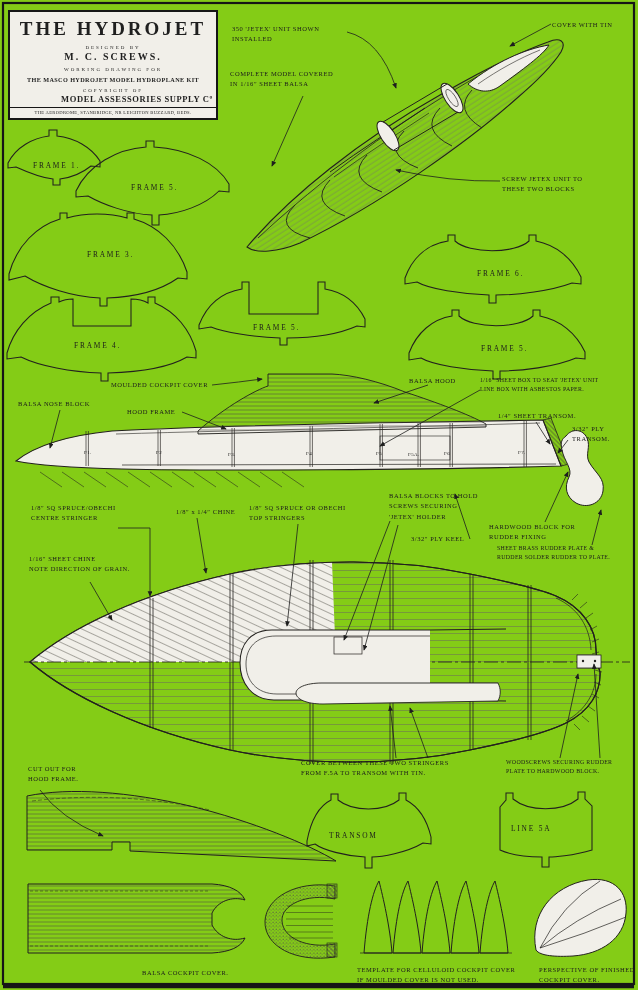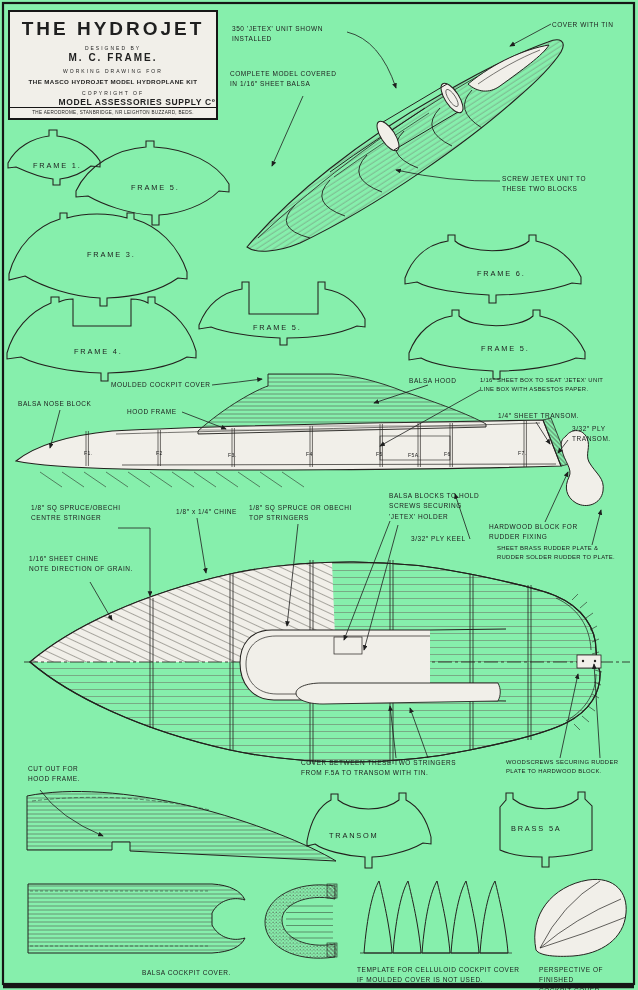--- a/index.html
+++ b/index.html
@@ -1,17 +1,17 @@
 <!DOCTYPE html>
 <html><head>
 <meta charset="utf-8">
 <style>
   html,body{margin:0;padding:0;background:#f1efe9;}
-  .page{position:relative;width:638px;height:990px;background:#86efac;overflow:hidden;
-        font-family:Liberation Sans, sans-serif;color:#1f1f1f;}
+  .page{position:relative;width:638px;height:990px;background:#84cc16;overflow:hidden;
+        font-family:Liberation Serif, serif;color:#1f1f1f;}
   svg{position:absolute;left:0;top:0;}
   .lbl{position:absolute;font-size:6.5px;letter-spacing:.55px;line-height:1.6;
        white-space:pre-line;color:#1c1c1c;}
   .sm{font-size:5.9px;letter-spacing:.3px;}
   .framelbl{position:absolute;font-size:7.4px;letter-spacing:1.8px;color:#1c1c1c;white-space:pre;}
   .st{position:absolute;font-size:5px;letter-spacing:.4px;color:#1c1c1c;}
   .titleblock{position:absolute;left:8px;top:10px;width:210px;height:110px;
       border:2px solid #161616;background:#f1efe9;text-align:center;box-sizing:border-box;}
   .tb-title{font-size:19px;font-weight:bold;letter-spacing:3px;margin-top:6px;}
   .tb-xs{font-size:5px;letter-spacing:2px;margin-top:5px;}
@@ -236,21 +236,21 @@
     <path d="M428,758 L410,708" marker-end="url(#ah)"></path>
     <path d="M560,758 L578,674" marker-end="url(#ah)"></path>
     <path d="M600,758 L594,664" marker-end="url(#ah)"></path>
     <path d="M40,790 Q60,818 103,836" marker-end="url(#ah)"></path>
   </g>
 </svg>
 
 <div class="titleblock">
   <div class="tb-title">THE HYDROJET</div>
   <div class="tb-xs">DESIGNED BY</div>
-  <div class="tb-name">M. C. FRAME.</div>
+  <div class="tb-name">M. C. SCREWS.</div>
   <div class="tb-xs">WORKING DRAWING FOR</div>
   <div class="tb-kit">THE MASCO HYDROJET MODEL HYDROPLANE KIT</div>
   <div class="tb-xs">COPYRIGHT OF</div>
   <div class="tb-co">MODEL ASSESSORIES SUPPLY Cº</div>
   <div class="tb-addr">THE AERODROME, STANBRIDGE, NR LEIGHTON BUZZARD,   BEDS.</div>
 </div>
 
 <div class="lbl" style="left:232px;top:24px;">350 'JETEX' UNIT SHOWN
 INSTALLED</div>
 <div class="lbl" style="left:230px;top:69px;">COMPLETE MODEL COVERED
@@ -290,26 +290,26 @@
 HOOD FRAME.</div>
 <div class="lbl" style="left:142px;top:968px;">BALSA COCKPIT COVER.</div>
 <div class="lbl" style="left:357px;top:965px;">TEMPLATE FOR CELLULOID COCKPIT COVER
 IF MOULDED COVER IS NOT USED.</div>
 <div class="lbl" style="left:539px;top:965px;">PERSPECTIVE OF FINISHED
 COCKPIT COVER.</div>
 
 <div class="framelbl" style="left:33px;top:161px;text-align:center;">FRAME 1.</div>
 <div class="framelbl" style="left:131px;top:183px;">FRAME 5.</div>
 <div class="framelbl" style="left:87px;top:250px;text-align:center;">FRAME 3.</div>
-<div class="framelbl" style="left:74px;top:341px;margin-top:6px;">FRAME 4.</div>
+<div class="framelbl" style="left:74px;top:341px;">FRAME 4.</div>
 <div class="framelbl" style="left:253px;top:315px;margin-top:8px;">FRAME 5.</div>
 <div class="framelbl" style="left:477px;top:269px;">FRAME 6.</div>
 <div class="framelbl" style="left:481px;top:344px;">FRAME 5.</div>
 <div class="framelbl" style="left:329px;top:831px;">TRANSOM</div>
-<div class="framelbl" style="left:511px;top:824px;">BRASS 5A</div>
+<div class="framelbl" style="left:511px;top:824px;">LINE 5A</div>
 
 <div class="st" style="left:84px;top:450px;">F1.</div>
 <div class="st" style="left:156px;top:450px;">F2</div>
 <div class="st" style="left:228px;top:452px;">F3.</div>
 <div class="st" style="left:306px;top:451px;">F4</div>
 <div class="st" style="left:376px;top:451px;">F5</div>
 <div class="st" style="left:408px;top:452px;">F5A.</div>
 <div class="st" style="left:444px;top:451px;">F6</div>
 <div class="st" style="left:518px;top:450px;">F7.</div>
 

